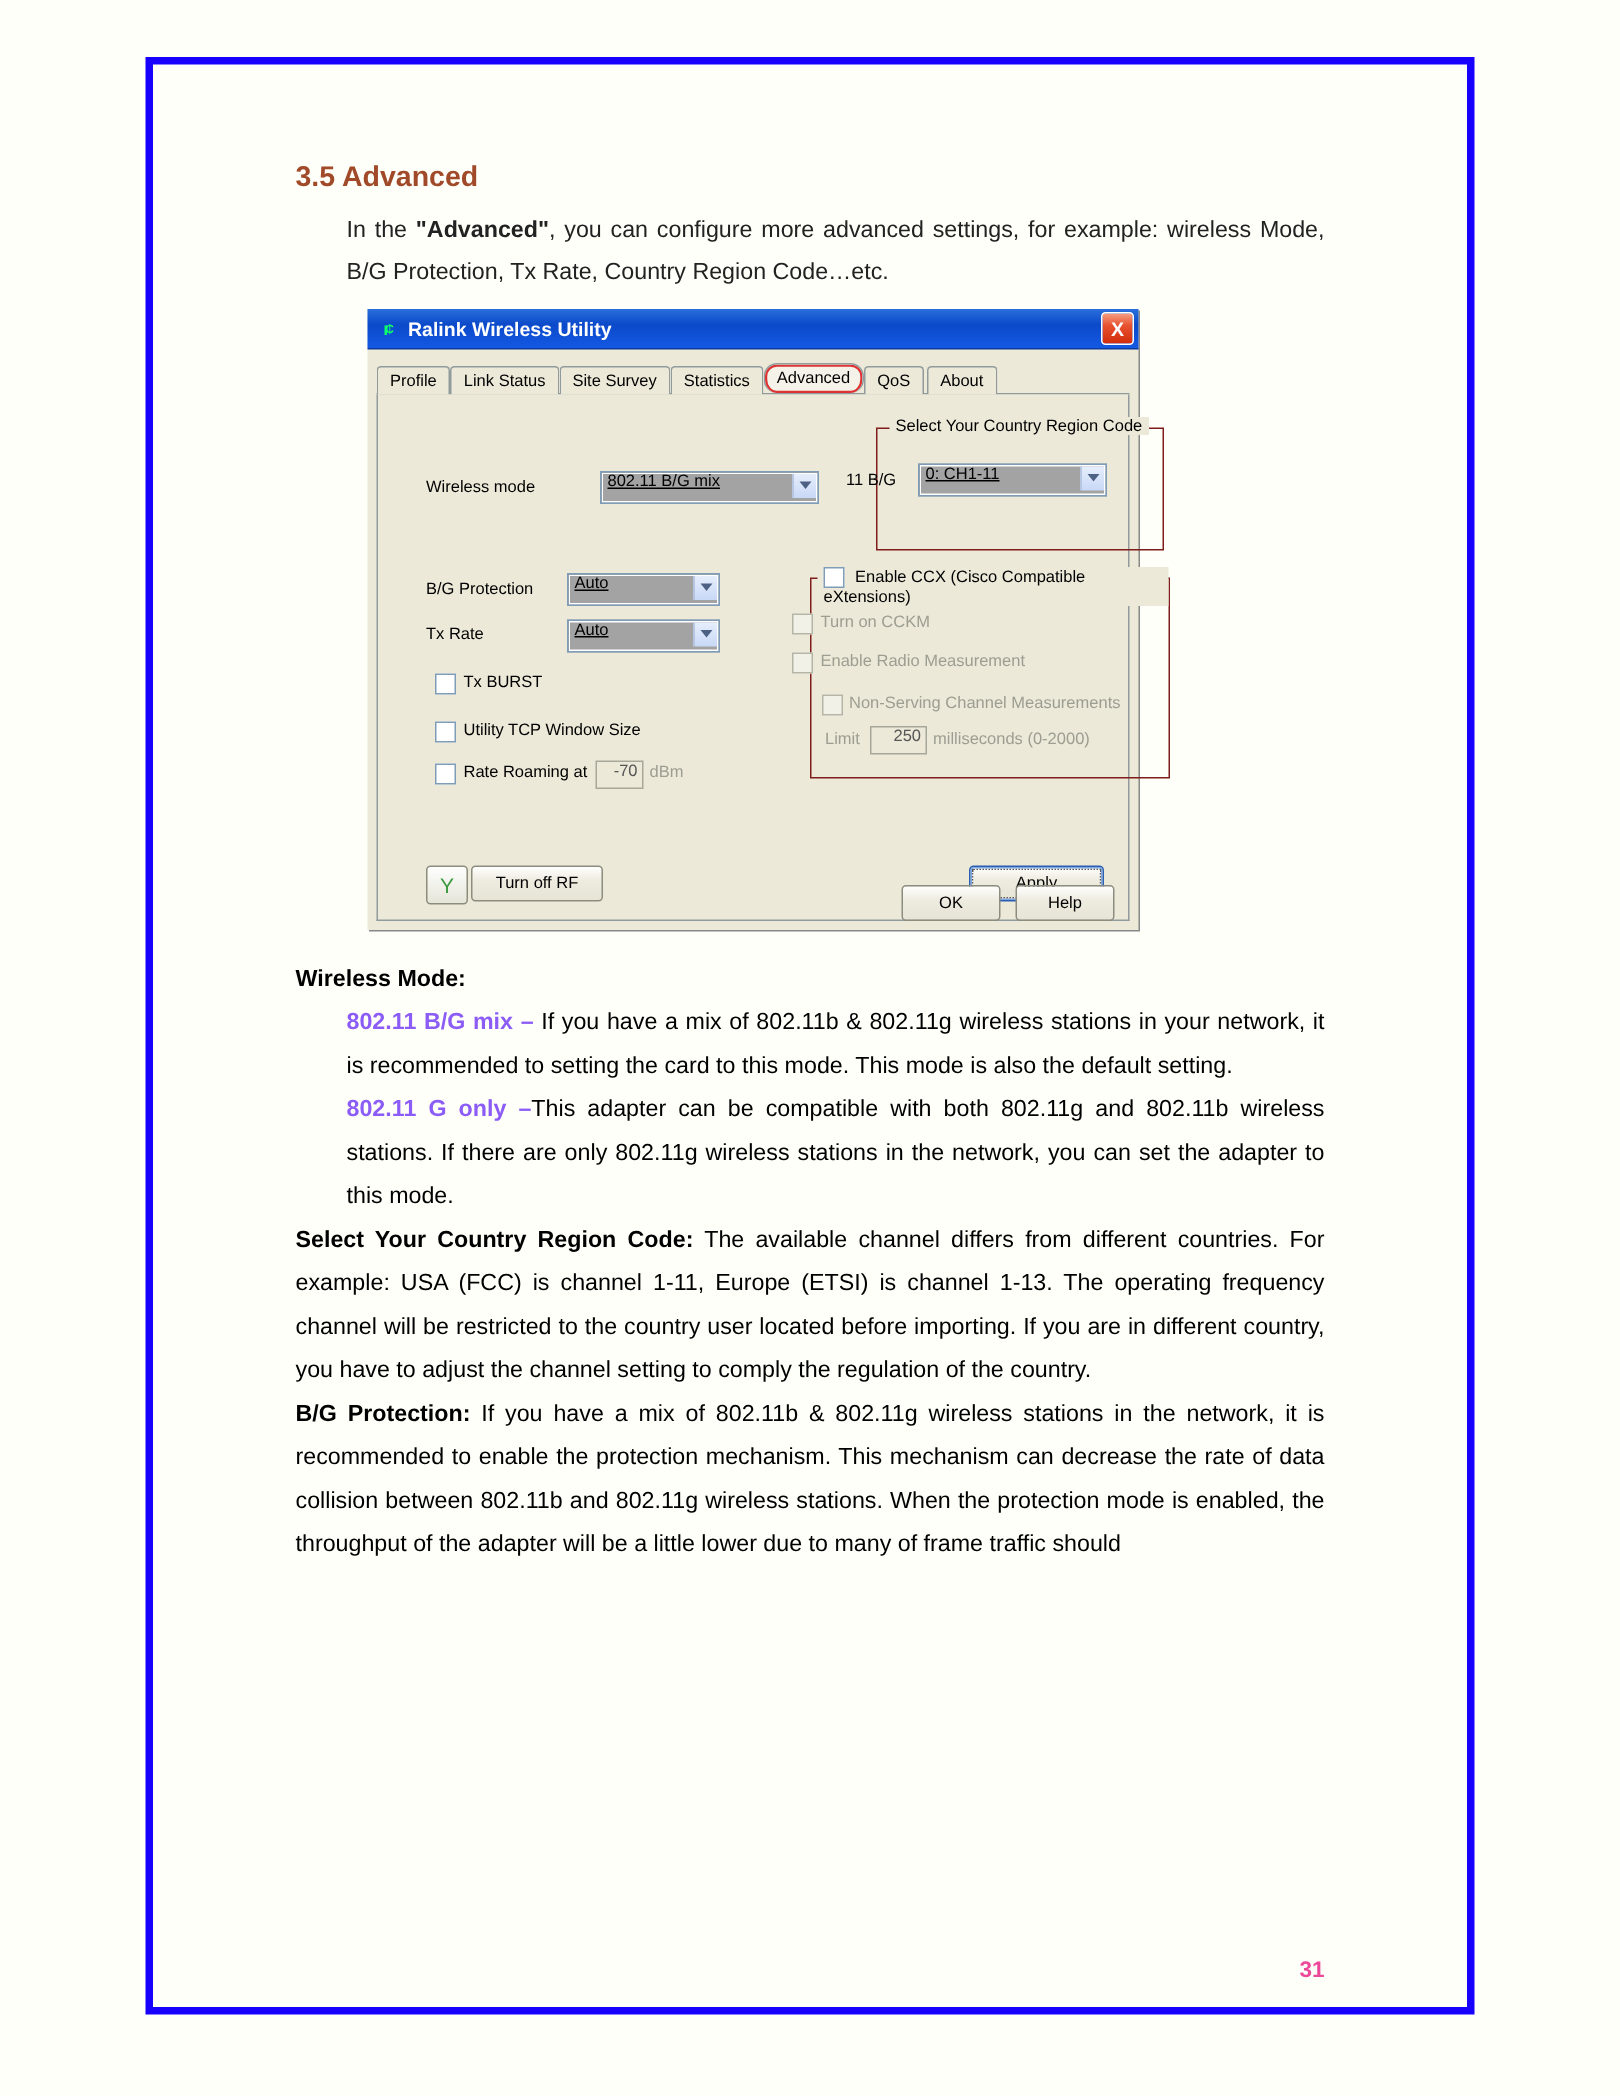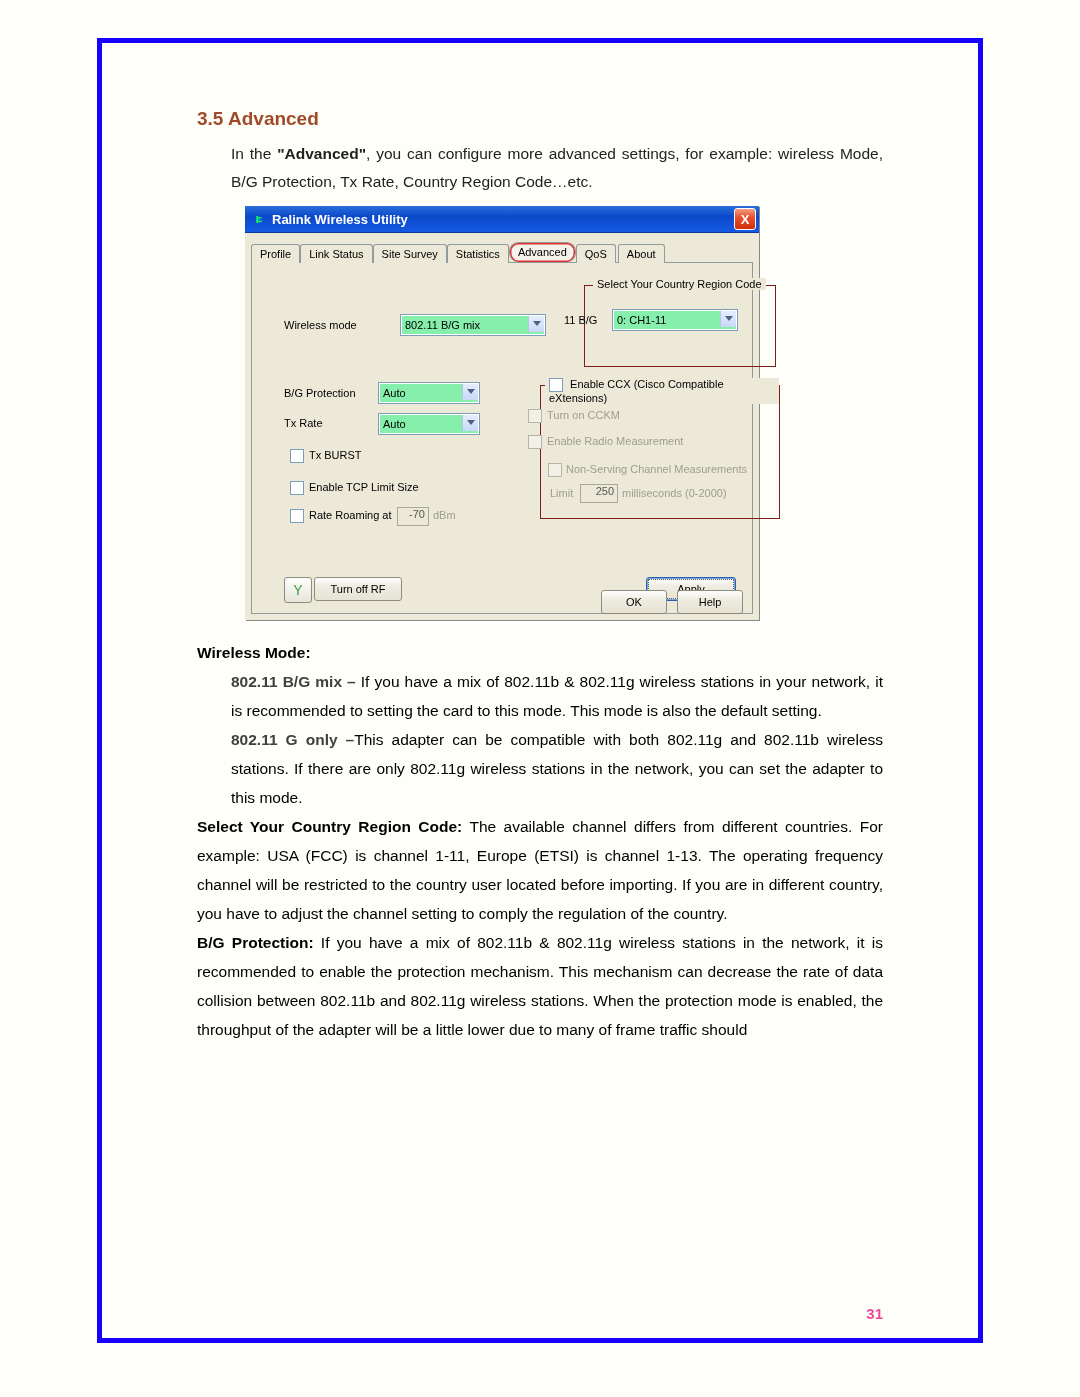--- a/index.html
+++ b/index.html
@@ -59,23 +59,24 @@
   .tab.highlighted{box-shadow:inset 0 0 0 1.5px #d33;border-radius:9px}
   .tab-sep{width:2px}
   .panel{
     border:1px solid #919b9c;border-top:none;
     margin:0 6px 6px 6px;
     background:#ece9d8;height:350px;position:relative;
   }
   .lbl{position:absolute;font-size:11px;color:#000}
   .lbl.disabled{color:#9d9d91}
   .combo{
-    position:absolute;height:20px;border:1px solid #7f9db9;background:#86efac;font-size:11px;
-    display:flex;align-items:center;padding:0 18px 0 4px;color:#000;
+    position:absolute;height:20px;border:1px solid #7f9db9;background:#a3a3a3;font-size:11px;
+    display:flex;align-items:flex-start;padding:0 18px 0 4px;color:#000;
     box-shadow:inset 0 0 0 1px #fff;
+    text-decoration:underline;
   }
   .combo::after{
     content:"";position:absolute;right:1px;top:1px;width:15px;height:16px;
     background:linear-gradient(#e6eefc,#c8d8f6);
     border-left:1px solid #b5c7e6;
   }
   .dd-arr{
     position:absolute;right:4px;top:6px;width:0;height:0;border-left:4px solid transparent;border-right:4px solid transparent;border-top:5px solid #4d6185;z-index:2;
   }
   .chk{position:absolute;width:12px;height:12px;border:1px solid #7f9db9;background:#fff}
@@ -93,21 +94,21 @@
   }
   .btn.default{border:1px solid #2a5fb2;box-shadow:0 0 0 1px #7ea6e0 inset}
   .btn.dashed{outline:1px dotted #5a5a5a;outline-offset:-3px}
   .antenna{
     position:absolute;width:26px;height:24px;background:linear-gradient(#fefefe,#e5e5d8);border:1px solid #8d8d7f;border-radius:3px;
     left:32px;top:314px;display:flex;align-items:center;justify-content:center;color:#3c9a3f;font-size:14px;
   }
   
   .desc{color:#000;line-height:29px;text-align:justify}
   .desc .label{font-weight:bold}
-  .desc .opt{color:#404040;font-weight:bold}
+  .desc .opt{color:#8b5cf6;font-weight:bold}
   .pnum{position:absolute;bottom:16px;right:95px;font-weight:bold;color:#ec4899;font-size:15px}
 </style>
 </head>
 <body>
 
 <div class="page">
 
   <div class="heading">3.5 Advanced</div>
 
   <div class="intro indent">
@@ -158,21 +159,21 @@
       <span class="lbl" style="left:32px;top:154px">Tx Rate</span>
       <div class="combo" style="left:126px;top:150px;width:78px">
           <span>Auto</span>
           <span class="dd-arr"></span>
         </div>
 
       <div class="chk" style="left:38px;top:186px"></div>
       <span class="lbl" style="left:57px;top:186px">Tx BURST</span>
 
       <div class="chk" style="left:38px;top:218px"></div>
-      <span class="lbl" style="left:57px;top:218px">Enable TCP Limit Size</span>
+      <span class="lbl" style="left:57px;top:218px">Utility TCP Window Size</span>
 
       <div class="chk" style="left:38px;top:246px"></div>
       <span class="lbl" style="left:57px;top:246px">Rate Roaming at</span>
       <div class="txtbox" style="left:145px;top:244px;width:24px">-70</div>
       <span class="lbl disabled" style="left:181px;top:246px">dBm</span>
 
       <div class="grp" style="left:256px;top:122px;width:238px;height:132px">
         <span class="grp-title" style="left:4px">
           <span class="chk" style="position:static;display:inline-block;vertical-align:middle;margin-right:4px"></span>
           <span>Enable CCX (Cisco Compatible eXtensions)</span>

